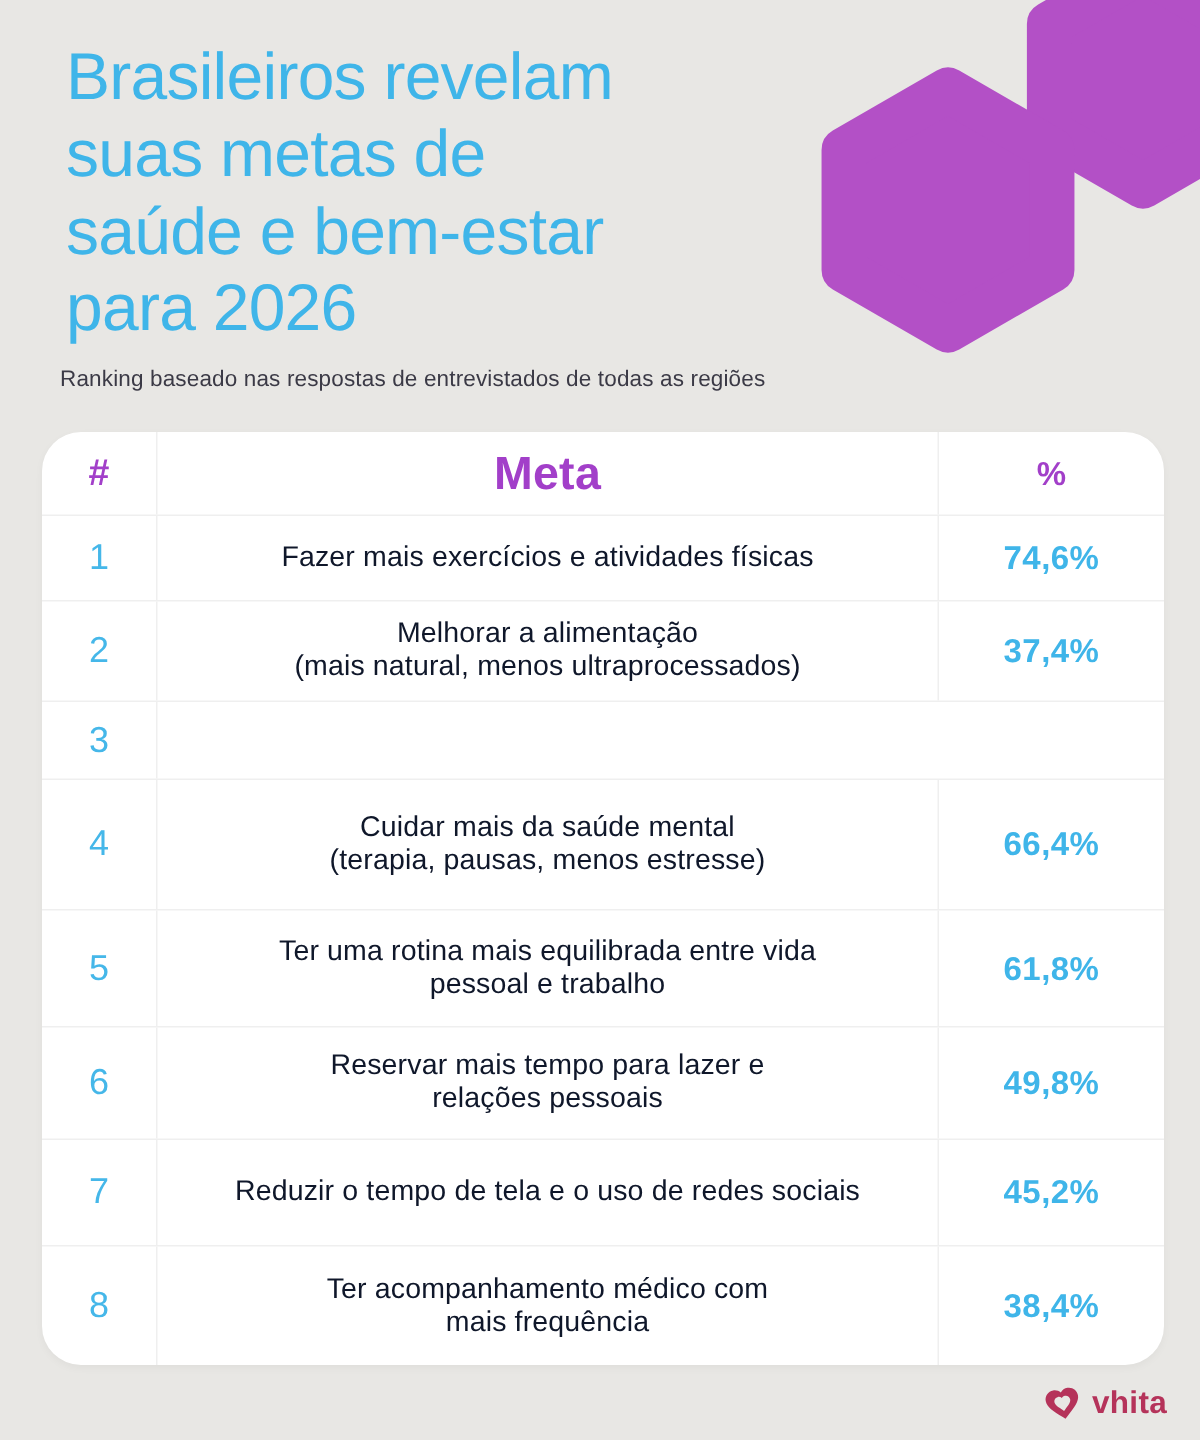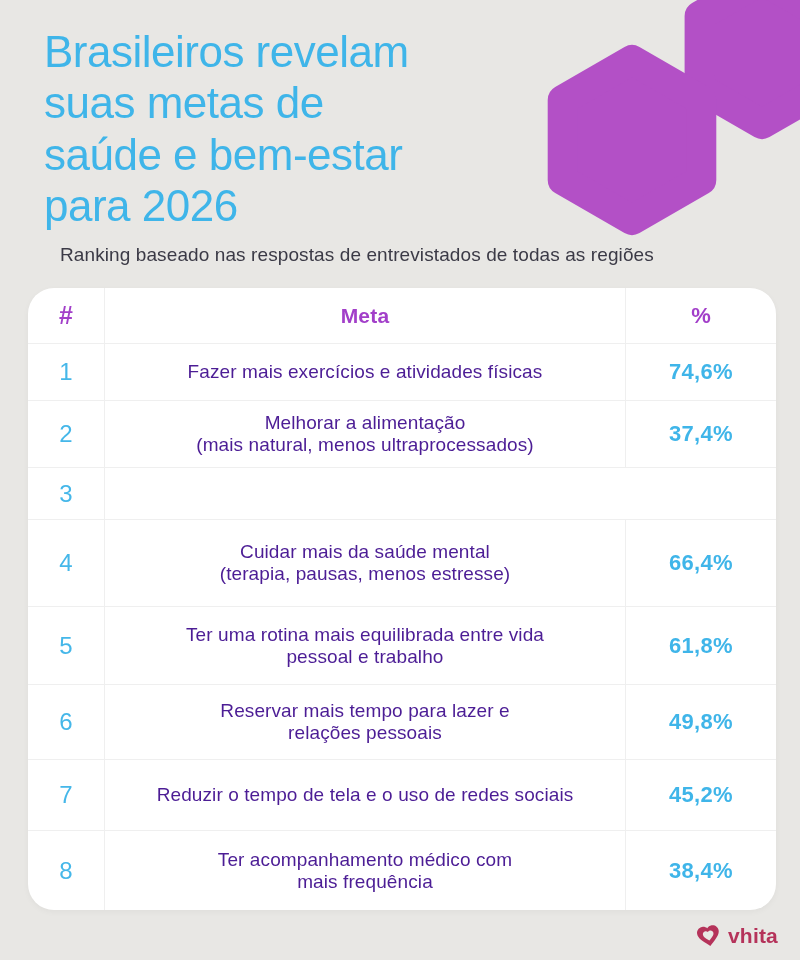--- a/index.html
+++ b/index.html
@@ -17,22 +17,22 @@
 
   
   .title {
     position: absolute; left: 44px; top: 26px;
     font-size: 44px; font-weight: 400; line-height: 1.17;
     letter-spacing: -0.5px;
     color: #3FB5E9;
     white-space: pre-line;
   }
   .subtitle {
-    position: absolute; left: 60px; top: 244px;
-    font-size: 19px; color: #3B3A46; letter-spacing: 0.1px;
+    position: absolute; left: 40px; top: 244px;
+    font-size: 15px; color: #3B3A46; letter-spacing: 0.1px;
   }
 
   
   .table-card {
     position: absolute; left: 28px; top: 288px;
     width: 748px; height: 622px;
     background: #FFFFFF;
     border-radius: 26px;
     display: flex; flex-direction: column;
     box-shadow: 0 2px 6px rgba(0,0,0,0.04);
@@ -51,26 +51,26 @@
   .cell {
     display: flex; align-items: center; justify-content: center;
     box-sizing: border-box; text-align: center;
   }
   .cell.rank { width: 77px; border-right: 1px solid #EFEFEF; }
   .cell.meta { flex: 1; border-right: 1px solid #EFEFEF; padding: 4px 10px; }
   .cell.pct  { width: 150px; }
 
   .head-label { color: #A23FC9; font-weight: 700; }
   .head-rank  { font-size: 25px; }
-  .head-meta  { font-size: 21px; letter-spacing: 0.2px; }
+  .head-meta  { font-size: 31px; letter-spacing: 0.2px; }
   .head-pct   { font-size: 22px; }
 
   .rank-num { font-size: 24px; color: #45B7E9; font-weight: 400; }
   .meta-text {
-    font-size: 19px; color: #4c1d95; line-height: 1.14;
+    font-size: 19px; color: #0f172a; line-height: 1.14;
     white-space: pre-line; letter-spacing: 0.1px;
   }
   .pct-text { font-size: 22px; font-weight: 700; color: #3FB5E9; letter-spacing: 0.3px; }
 
   
   .brand {
     position: absolute; right: 22px; bottom: 12px;
     display: flex; align-items: center; gap: 6px; margin-top: 10px;
   }
   .brand-name { font-size: 21px; font-weight: 700; color: #B5335A; letter-spacing: 0.2px; }

